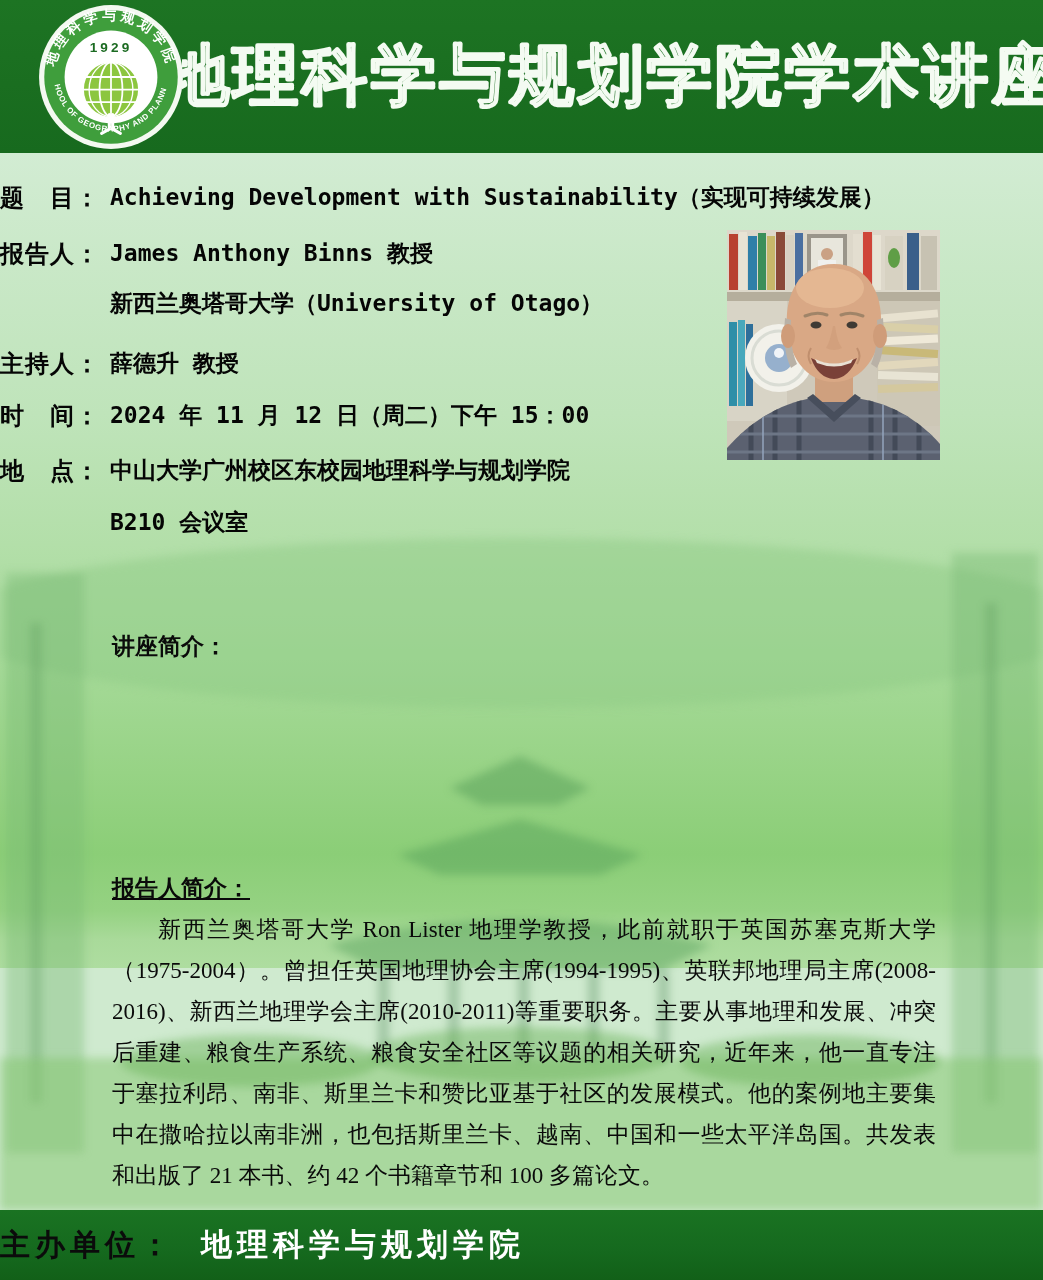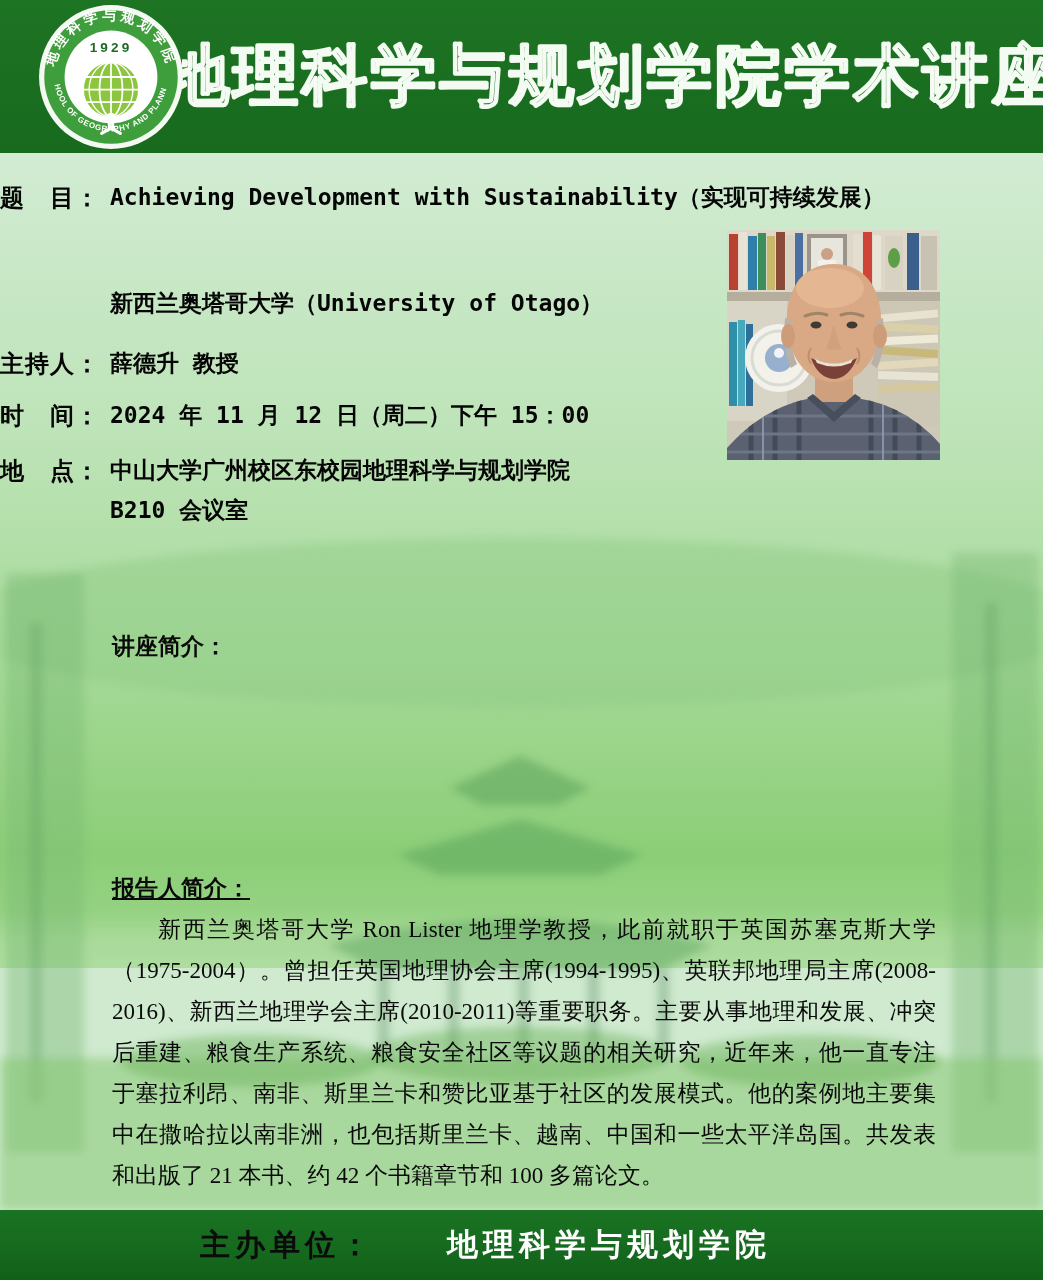--- a/index.html
+++ b/index.html
@@ -58,23 +58,22 @@
     font-family:"Liberation Sans","DejaVu Sans",sans-serif;
   }
   .section-body.serif{
     font-size:23px; line-height:41px;
     font-family:"Liberation Serif","DejaVu Serif",serif;
   }
   
   .footer{
     position:absolute; left:0; top:1210px; width:1043px; height:70px;
     background:linear-gradient(180deg,#1a7322 0%, #15691e 60%, #126018 100%);
-    display:flex; align-items:center; justify-content:center;
+    display:flex; align-items:center; justify-content:flex-start;
     padding-right:72px;
-    gap:46px;
   }
   .footer-label{
     font-size:30px; font-weight:bold; color:#0b0b0b; letter-spacing:5px; margin-right:26px;
   }
   .footer-value{
     font-size:31px; font-weight:bold; color:#ffffff; letter-spacing:5px;
   }
 </style>
 </head>
 <body>
@@ -132,37 +131,41 @@
       <rect x="0" y="905" width="1043" height="152" fill="#83c56e" opacity="0.5"></rect>
       <ellipse cx="250" cy="908" rx="130" ry="26" fill="#69b257" opacity="0.45"></ellipse>
       <ellipse cx="520" cy="902" rx="150" ry="28" fill="#69b257" opacity="0.45"></ellipse>
       <ellipse cx="810" cy="908" rx="130" ry="26" fill="#69b257" opacity="0.45"></ellipse>
     </svg>
 
     <div class="info-row" style="top:29px;">
       <span class="info-label">题　目：</span>
       <span class="info-value">Achieving Development with Sustainability（实现可持续发展）</span>
     </div>
+    <div class="info-row" style="top:85px;">
+      <span class="info-label">报告人：</span>
+      <span class="info-value">James Anthony Binns 教授</span>
+    </div>
     <div class="info-row" style="top:195px;">
       <span class="info-label">主持人：</span>
       <span class="info-value">薛德升 教授</span>
     </div>
     <div class="info-row" style="top:135px;">
       <span class="info-label"></span>
       <span class="info-value">新西兰奥塔哥大学（University of Otago）</span>
     </div>
     <div class="info-row" style="top:247px;">
       <span class="info-label">时　间：</span>
       <span class="info-value">2024 年 11 月 12 日（周二）下午 15：00</span>
     </div>
     <div class="info-row" style="top:302px;">
       <span class="info-label">地　点：</span>
       <span class="info-value">中山大学广州校区东校园地理科学与规划学院</span>
     </div>
-    <div class="info-row" style="top:342px;">
+    <div class="info-row" style="top:354px;">
       <span class="info-label"></span>
       <span class="info-value">B210 会议室</span>
     </div>
 
     <svg class="photo-svg" viewBox="0 0 213 230">
       <defs>
         <clipPath id="photoClip">
             <rect x="0" y="0" width="213" height="230"></rect>
           </clipPath>
         <path id="shirtPath" d="M0,230 L0,218 C28,186 60,172 86,168 L128,168 C162,172 192,190 213,214 L213,230 Z"></path>

